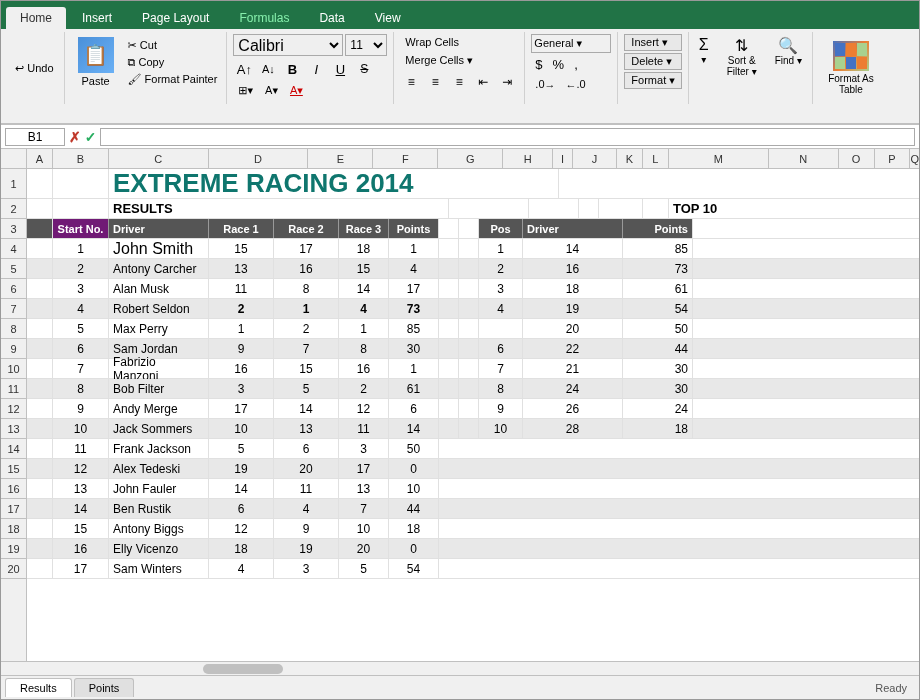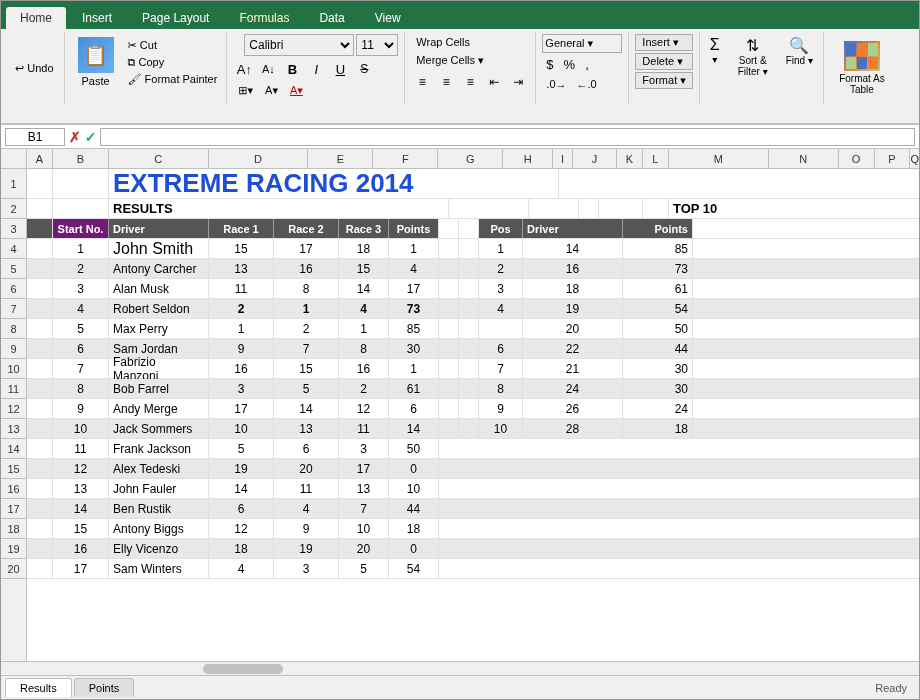--- a/index.html
+++ b/index.html
@@ -7,21 +7,21 @@
   </style>
 </head>
 <body>
 
 <div style="width:920px;height:700px;display:flex;flex-direction:column;overflow:hidden;border:1px solid #999;">
 
   <div style="background:#217346;display:flex;align-items:flex-end;padding-left:5px;height:28px;">
     <div style="padding:4px 14px;font-size:12px;cursor:pointer;border-radius:3px 3px 0 0;color:#333;background:#f0f0f0;margin-right:2px;">Home</div>
     <div style="padding:4px 14px;font-size:12px;cursor:pointer;border-radius:3px 3px 0 0;color:white;margin-right:2px;">Insert</div>
     <div style="padding:4px 14px;font-size:12px;cursor:pointer;border-radius:3px 3px 0 0;color:white;margin-right:2px;">Page Layout</div>
-    <div style="padding:4px 14px;font-size:12px;cursor:pointer;border-radius:3px 3px 0 0;color:#fef9c3;margin-right:2px;">Formulas</div>
+    <div style="padding:4px 14px;font-size:12px;cursor:pointer;border-radius:3px 3px 0 0;color:#86efac;margin-right:2px;">Formulas</div>
     <div style="padding:4px 14px;font-size:12px;cursor:pointer;border-radius:3px 3px 0 0;color:white;margin-right:2px;">Data</div>
     <div style="padding:4px 14px;font-size:12px;cursor:pointer;border-radius:3px 3px 0 0;color:white;margin-right:2px;">View</div>
   </div>
 
   <div style="background:#f0f0f0;border-bottom:2px solid #c0c0c0;padding:3px 4px 0;height:96px;display:flex;flex-direction:column;">
     <div style="display:flex;align-items:flex-start;flex:1;gap:0;">
 
       <div style="display:flex;flex-direction:column;align-items:center;padding:2px 6px;border-right:1px solid #d0d0d0;height:72px;justify-content:center;">
         <div style="font-size:11px;padding:2px 4px;cursor:pointer;">↩ Undo</div>
       </div>
@@ -33,21 +33,21 @@
         </div>
         <div style="display:flex;flex-direction:column;gap:2px;padding-top:4px;">
           <div style="display:flex;align-items:center;gap:3px;cursor:pointer;font-size:11px;padding:1px 3px;">✂ Cut</div>
           <div style="display:flex;align-items:center;gap:3px;cursor:pointer;font-size:11px;padding:1px 3px;">⧉ Copy</div>
           <div style="display:flex;align-items:center;gap:3px;cursor:pointer;font-size:11px;padding:1px 3px;">🖌 Format Painter</div>
         </div>
       </div>
 
       <div style="display:flex;flex-direction:column;padding:2px 6px;border-right:1px solid #d0d0d0;height:72px;gap:2px;">
         <div style="display:flex;align-items:center;gap:2px;">
-          <select style="width:110px;height:22px;font-size:12px;border:1px solid #aaa;margin-left:11px;"><option>Calibri</option></select>
+          <select style="width:110px;height:22px;font-size:16px;border:1px solid #aaa;"><option>Calibri</option></select>
           <select style="width:42px;height:22px;font-size:12px;border:1px solid #aaa;"><option>11</option></select>
         </div>
         <div style="display:flex;align-items:center;gap:2px;">
           <div style="width:22px;height:22px;display:flex;align-items:center;justify-content:center;cursor:pointer;border:1px solid transparent;border-radius:2px;font-size:13px;">A↑</div>
           <div style="width:22px;height:22px;display:flex;align-items:center;justify-content:center;cursor:pointer;border:1px solid transparent;border-radius:2px;font-size:11px;">A↓</div>
           <div style="width:22px;height:22px;display:flex;align-items:center;justify-content:center;cursor:pointer;border:1px solid transparent;border-radius:2px;font-size:13px;font-weight:bold;">B</div>
           <div style="width:22px;height:22px;display:flex;align-items:center;justify-content:center;cursor:pointer;border:1px solid transparent;border-radius:2px;font-size:13px;font-style:italic;">I</div>
           <div style="width:22px;height:22px;display:flex;align-items:center;justify-content:center;cursor:pointer;border:1px solid transparent;border-radius:2px;font-size:13px;text-decoration:underline;">U</div>
           <div style="width:22px;height:22px;display:flex;align-items:center;justify-content:center;cursor:pointer;border:1px solid transparent;border-radius:2px;font-size:12px;text-decoration:line-through;">S</div>
         </div>
@@ -181,21 +181,21 @@
         <div style="height:20px;border-bottom:1px solid #c0c0c0;display:flex;align-items:center;justify-content:center;font-size:11px;color:#333;cursor:pointer;">19</div>
         <div style="height:20px;border-bottom:1px solid #c0c0c0;display:flex;align-items:center;justify-content:center;font-size:11px;color:#333;cursor:pointer;">20</div>
       </div>
 
       <div style="flex:1;overflow:hidden;display:flex;flex-direction:column;">
 
         <div style="display:flex;height:30px;border-bottom:1px solid #e0e0e0;background:white;">
           <div style="width:26px;border-right:1px solid #e0e0e0;flex-shrink:0;"></div>
           <div style="width:56px;border-right:1px solid #e0e0e0;flex-shrink:0;"></div>
           <div style="width:450px;border-right:1px solid #e0e0e0;flex-shrink:0;display:flex;align-items:center;padding:0 4px;overflow:visible;">
-            <span style="color:#1d4ed8;font-size:26px;font-weight:bold;font-family:Arial,sans-serif;white-space:nowrap;">EXTREME RACING 2014</span>
+            <span style="color:#0f766e;font-size:26px;font-weight:bold;font-family:Arial,sans-serif;white-space:nowrap;">EXTREME RACING 2014</span>
           </div>
           <div style="flex:1;"></div>
         </div>
 
         <div style="display:flex;height:20px;border-bottom:1px solid #e0e0e0;background:white;">
           <div style="width:26px;border-right:1px solid #e0e0e0;flex-shrink:0;"></div>
           <div style="width:56px;border-right:1px solid #e0e0e0;flex-shrink:0;"></div>
           <div style="width:340px;border-right:1px solid #e0e0e0;flex-shrink:0;display:flex;align-items:center;padding:0 4px;font-size:13px;font-weight:bold;">RESULTS</div>
           <div style="width:80px;flex-shrink:0;border-right:1px solid #e0e0e0;"></div>
           <div style="width:50px;flex-shrink:0;border-right:1px solid #e0e0e0;"></div>
@@ -330,21 +330,21 @@
           <div style="width:20px;flex-shrink:0;border-right:1px solid #e0e0e0;"></div>
           <div style="width:44px;border-right:1px solid #e0e0e0;flex-shrink:0;display:flex;align-items:center;justify-content:center;font-size:12px;">7</div>
           <div style="width:100px;border-right:1px solid #e0e0e0;flex-shrink:0;display:flex;align-items:center;justify-content:center;font-size:12px;">21</div>
           <div style="width:70px;border-right:1px solid #e0e0e0;flex-shrink:0;display:flex;align-items:center;justify-content:flex-end;padding:0 4px;font-size:12px;">30</div>
           <div style="flex:1;"></div>
         </div>
 
         <div style="display:flex;height:20px;border-bottom:1px solid #e0e0e0;background:#e8e8e8;">
           <div style="width:26px;border-right:1px solid #e0e0e0;flex-shrink:0;"></div>
           <div style="width:56px;border-right:1px solid #e0e0e0;flex-shrink:0;display:flex;align-items:center;justify-content:center;font-size:12px;">8</div>
-          <div style="width:100px;border-right:1px solid #e0e0e0;flex-shrink:0;display:flex;align-items:center;padding:0 4px;font-size:12px;">Bob Farrel</div>
+          <div style="width:100px;border-right:1px solid #e0e0e0;flex-shrink:0;display:flex;align-items:center;padding:0 4px;font-size:12px;">Bob Filter</div>
           <div style="width:65px;border-right:1px solid #e0e0e0;flex-shrink:0;display:flex;align-items:center;justify-content:center;font-size:12px;">3</div>
           <div style="width:65px;border-right:1px solid #e0e0e0;flex-shrink:0;display:flex;align-items:center;justify-content:center;font-size:12px;">5</div>
           <div style="width:50px;border-right:1px solid #e0e0e0;flex-shrink:0;display:flex;align-items:center;justify-content:center;font-size:12px;">2</div>
           <div style="width:50px;border-right:1px solid #e0e0e0;flex-shrink:0;display:flex;align-items:center;justify-content:center;font-size:12px;">61</div>
           <div style="width:20px;flex-shrink:0;border-right:1px solid #e0e0e0;"></div>
           <div style="width:20px;flex-shrink:0;border-right:1px solid #e0e0e0;"></div>
           <div style="width:44px;border-right:1px solid #e0e0e0;flex-shrink:0;display:flex;align-items:center;justify-content:center;font-size:12px;">8</div>
           <div style="width:100px;border-right:1px solid #e0e0e0;flex-shrink:0;display:flex;align-items:center;justify-content:center;font-size:12px;">24</div>
           <div style="width:70px;border-right:1px solid #e0e0e0;flex-shrink:0;display:flex;align-items:center;justify-content:flex-end;padding:0 4px;font-size:12px;">30</div>
           <div style="flex:1;"></div>

